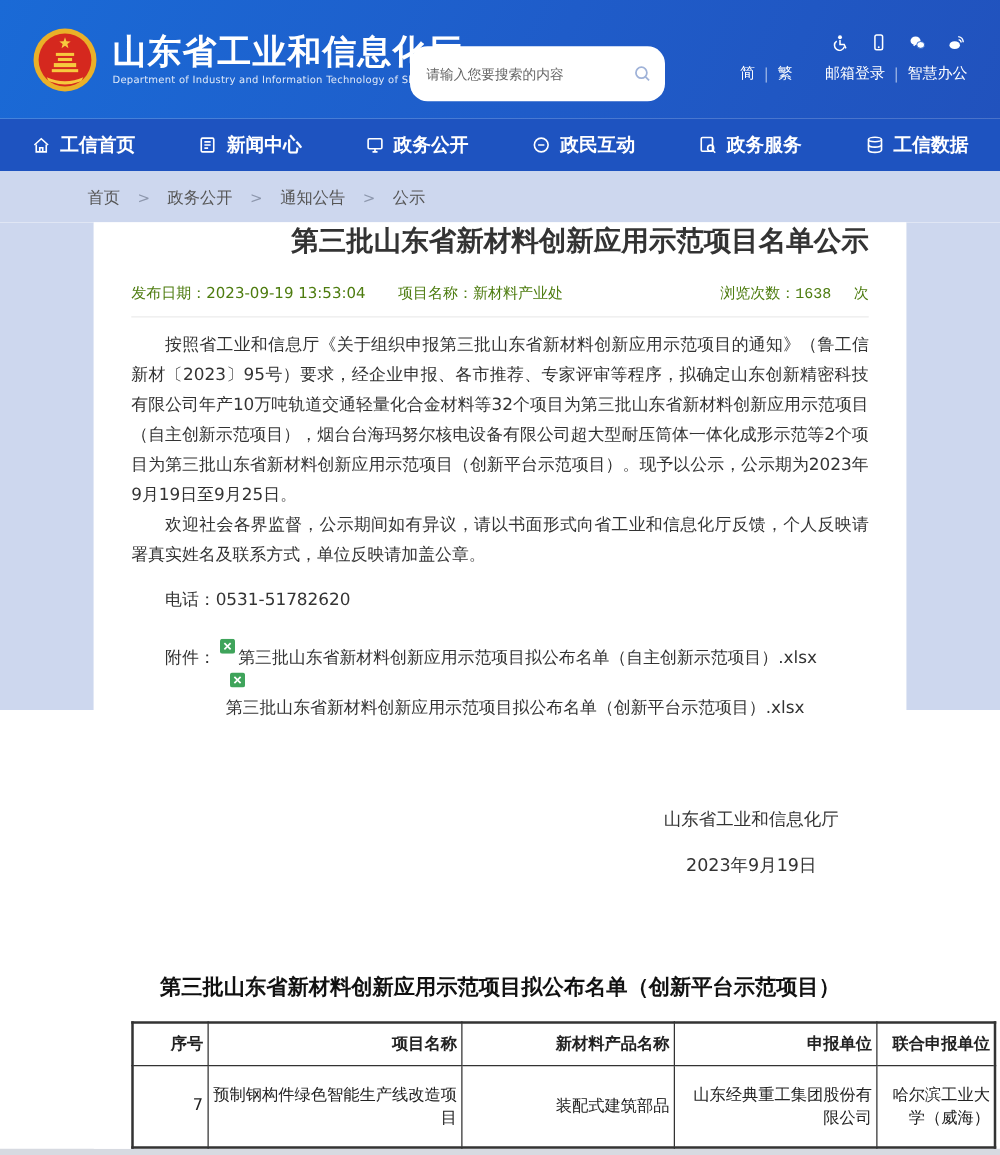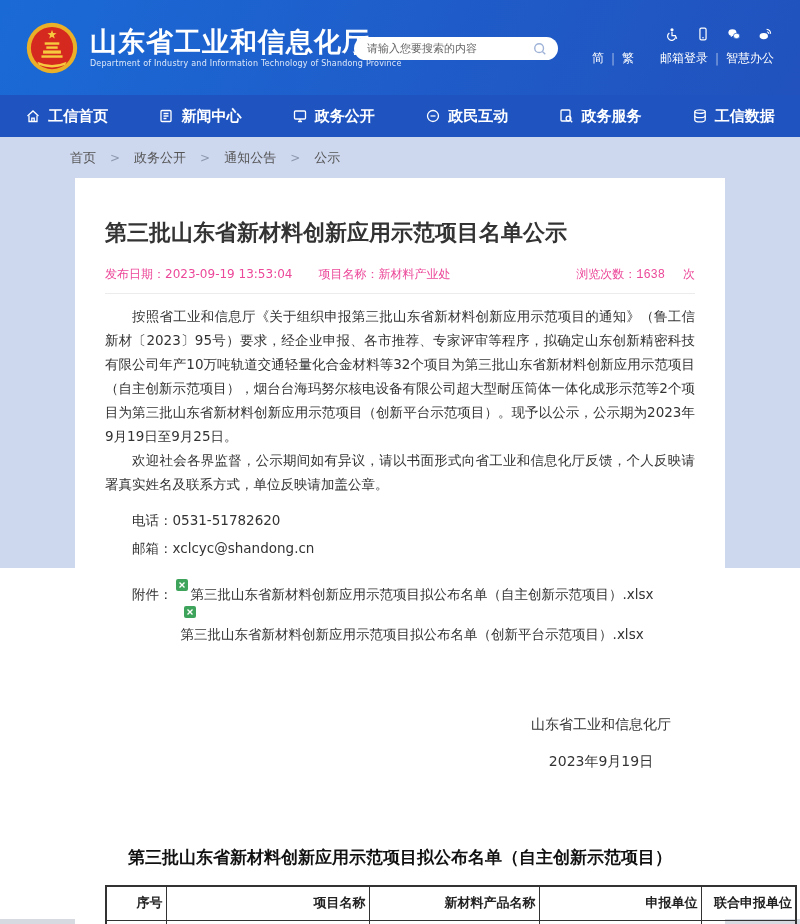--- a/index.html
+++ b/index.html
@@ -13,21 +13,21 @@
   .header {
     height:95px;
     background:linear-gradient(115deg,#1a6ad6 0%,#1f5cc9 55%,#2152bd 100%);
     position:relative; display:flex; align-items:center;
   }
   .emblem { width:52px; height:52px; margin-left:26px; flex:0 0 auto; }
   .brand { margin-left:12px; color:#fff; }
   .brand-title { font-size:27px; font-weight:bold; letter-spacing:1px; line-height:1.1; }
   .brand-sub { font-size:8px; opacity:.85; margin-top:3px; letter-spacing:.2px; }
   .search-box {
-    position:absolute; left:354px; top:37px; width:204px; height:23px;
+    position:absolute; left:328px; top:37px; width:204px; height:44px;
     background:#fff; border-radius:14px; display:flex; align-items:center;
     padding:0 11px;
   }
   .search-input { border:none; outline:none; flex:1; font-size:11px; color:#444; background:transparent; font-family:inherit; }
   .search-input::placeholder { color:#666; }
   .search-icon { width:14px; height:14px; flex:0 0 auto; cursor:pointer; }
   .top-right { position:absolute; right:26px; top:27px; color:#fff; }
   .icon-row { display:flex; gap:17px; justify-content:flex-end; margin-bottom:9px; padding-right:2px; }
   .icon-row svg { width:14px; height:14px; display:block; cursor:pointer; }
   .link-row { display:flex; align-items:center; font-size:12px; white-space:nowrap; }
@@ -44,22 +44,22 @@
   
   .crumb-band { height:41px; background:#cdd7ee; display:flex; align-items:center; padding-left:70px; }
   .crumb { display:flex; align-items:center; font-size:13px; color:#555; }
   .crumb .bc-item { cursor:pointer; }
   .crumb .bc-sep { color:#8d97ad; margin:0 14px; font-size:12px; }
   
   .main { position:relative; background:#fff; }
   .gutter { position:absolute; top:0; width:75px; height:390px; background:#cdd7ee; }
   .gutter.left { left:0; } .gutter.right { right:0; }
   .article { width:650px; margin:0 auto; background:#fff; position:relative; z-index:1; padding:0 30px; }
-  .article-title { padding-top:40px; text-align:left; font-size:22px; font-weight:bold; color:#333; }
-  .meta { margin-top:18px; display:flex; align-items:center; font-size:12px; color:#ec4899; padding-bottom:10px; border-bottom:1px solid #ececec; }
+  .article-title { text-align:right; font-size:22px; font-weight:bold; color:#333; }
+  .meta { margin-top:18px; display:flex; align-items:center; font-size:12px; color:#4d7c0f; padding-bottom:10px; border-bottom:1px solid #ececec; }
   .meta .m-item { margin-right:26px; }
   .meta .m-right { margin-left:auto;font-family:Liberation Mono, monospace; }
   .meta .m-unit { margin-left:18px; }
   .body-text { margin-top:10px; font-size:13.5px; line-height:24px; text-align:justify; color:#333; }
   .body-text p { margin:0; text-indent:2em; }
   .contact { margin-top:10px; margin-left:2em; font-size:13.5px; line-height:28px; }
   .attachments { margin-top:20px; margin-left:2em; font-size:13.5px; }
   .attach-row { display:flex; align-items:flex-start; line-height:24px; margin-bottom:3px; }
   .attach-row.second { padding-left:3.6em;flex-direction:column; }
   .xlsx-icon { width:12px; height:12px; margin:1px 3px 0 3px; flex:0 0 auto; position:relative; top:-4px; }
@@ -215,21 +215,20 @@
       </span>
     </div>
 
     <div class="body-text" data-interactable="false">
       <p data-interactable="false">按照省工业和信息厅《关于组织申报第三批山东省新材料创新应用示范项目的通知》（鲁工信新材〔2023〕95号）要求，经企业申报、各市推荐、专家评审等程序，拟确定山东创新精密科技有限公司年产10万吨轨道交通轻量化合金材料等32个项目为第三批山东省新材料创新应用示范项目（自主创新示范项目），烟台台海玛努尔核电设备有限公司超大型耐压筒体一体化成形示范等2个项目为第三批山东省新材料创新应用示范项目（创新平台示范项目）。现予以公示，公示期为2023年9月19日至9月25日。</p>
       <p data-interactable="false">欢迎社会各界监督，公示期间如有异议，请以书面形式向省工业和信息化厅反馈，个人反映请署真实姓名及联系方式，单位反映请加盖公章。</p>
     </div>
 
     <div class="contact" data-interactable="false">
       <div data-interactable="false"><span data-interactable="false">电话：</span><span data-interactable="false">0531-51782620</span></div>
-      <div data-interactable="false"><span data-interactable="false">邮箱：</span><span data-interactable="false">xclcyc@shandong.cn</span></div>
     </div>
 
     <div class="attachments" data-interactable="false">
       <div class="attach-row">
         <span data-interactable="false">附件：</span>
         <svg class="xlsx-icon" viewBox="0 0 12 12" data-interactable="false">
           <rect width="12" height="12" rx="2" fill="#3fa45b"></rect>
           <path d="M3.5 3.5 L8.5 8.5 M8.5 3.5 L3.5 8.5" stroke="#fff" stroke-width="1.4"></path>
         </svg>
         <span class="attach-link" data-interactable="true">第三批山东省新材料创新应用示范项目拟公布名单（自主创新示范项目）.xlsx</span>
@@ -244,21 +243,21 @@
     </div>
 
     <div class="signature" data-interactable="false">
       <div class="signature-inner">
         <div data-interactable="false">山东省工业和信息化厅</div>
         <div data-interactable="false">2023年9月19日</div>
       </div>
     </div>
 
     <div class="table-section" data-interactable="false">
-      <div class="table-title" data-interactable="false">第三批山东省新材料创新应用示范项目拟公布名单（自主创新示范项目）</div>
+      <div class="table-title" data-interactable="false">第三批山东省新材料创新应用示范项目拟公布名单（创新平台示范项目）</div>
       <table class="pub" data-interactable="false">
         <colgroup>
           <col style="width:60px">
             <col style="width:203px">
             <col style="width:170px">
             <col style="width:162px">
             <col style="width:95px">
         </colgroup>
         <thead>
           <tr data-interactable="false">

